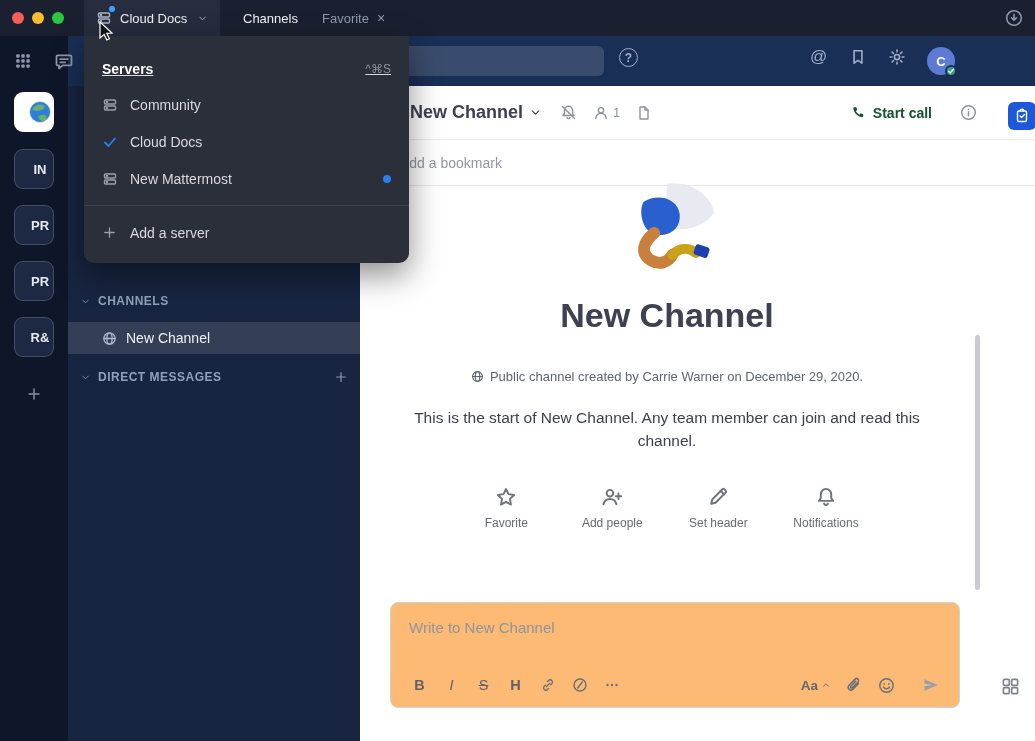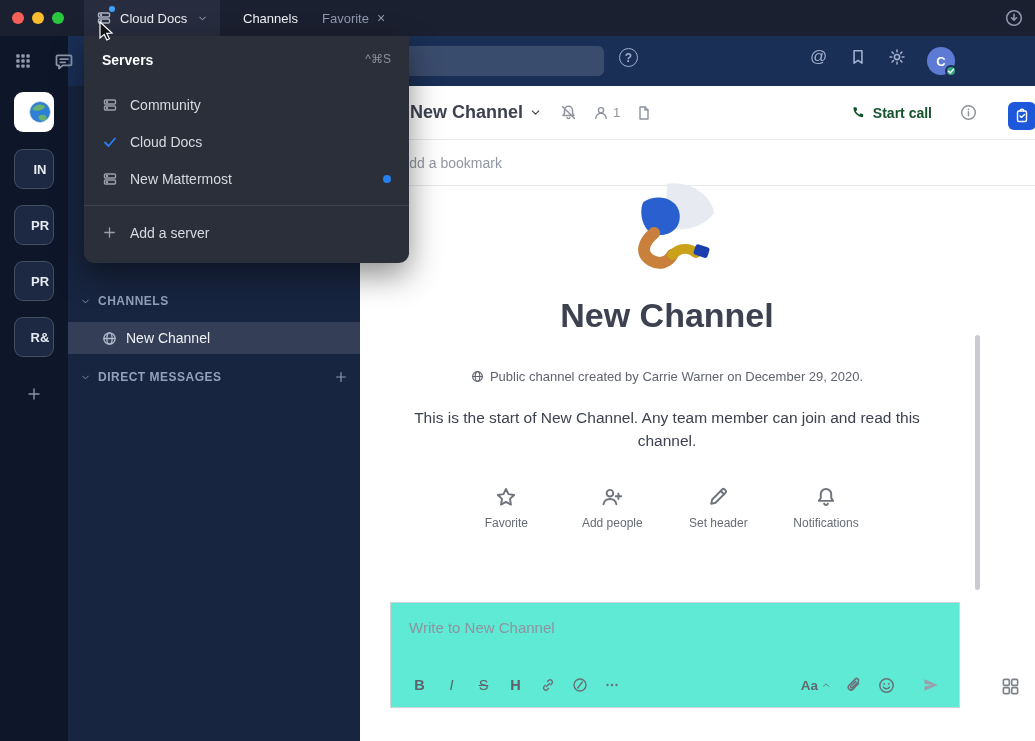--- a/index.html
+++ b/index.html
@@ -93,21 +93,21 @@
   .intro-actions { position:absolute; left:0; top:400px; width:614px; display:flex;
     justify-content:center; gap:44px; }
   .intro-action { display:flex; flex-direction:column; align-items:center; gap:8px;
     color:#666b75; font-size:12px; min-width:62px; }
   .intro-action .aic { color:#6e737d; }
 
   .scrollbar { position:absolute; left:615px; top:249px; width:5px; height:255px;
     background:#c9cbd1; border-radius:3px; }
 
   .composer { position:absolute; left:30px; top:516px; width:570px; height:106px;
-    border:1px solid #d0d3d9; border-radius:0; background:#5eead4; }
+    border:1px solid #d0d3d9; border-radius:8px; background:#fdba74; }
   .composer-input { display:block; width:530px; border:none; outline:none; background:transparent;
     padding:16px 18px 6px 18px; font-family:inherit; font-size:15px; color:#3d4150; }
   .composer-input::placeholder { color:#8f949e; }
   .composer-toolbar { position:absolute; left:0; bottom:0; width:100%; height:44px;
     display:flex; align-items:center; padding:0 14px; gap:3px; }
   .fmt { width:29px; height:28px; border:none; background:transparent; border-radius:4px;
     display:flex; align-items:center; justify-content:center; color:#5d626b; font-size:14.5px;
     font-family:inherit; }
   .fmt-b { font-weight:bold; }
   .fmt-i { font-style:italic; }
@@ -119,21 +119,21 @@
   .fmt-send { color:#9aa0ab; margin-left:12px; }
 
   .playbooks-btn { position:absolute; left:648px; top:16px; width:28px; height:28px;
     background:#1c58d9; border-radius:6px; color:#fff; display:flex; align-items:center; justify-content:center; }
   .apps-btn { position:absolute; left:641px; top:591px; color:#7c828c; background:transparent; border:none; }
 
   
   .menu { position:absolute; left:84px; top:36px; width:325px; background:#2b2f3a;
     border-radius:0 0 10px 10px; box-shadow:0 12px 32px rgba(0,0,0,0.45);
     padding:16px 0 12px 0; z-index:50; color:#d7dae0; }
-  .menu-head { height:34px; display:flex; align-items:flex-start; justify-content:space-between; padding:0 18px; }
+  .menu-head { height:34px; display:flex; align-items:center; justify-content:space-between; padding:0 18px;text-decoration:underline; }
   .menu-title { font-size:14px; font-weight:bold; color:#ffffff; }
   .menu-shortcut { font-size:12px; color:#8b8f99; }
   .menu-item { height:37px; display:flex; align-items:center; gap:12px; padding:0 18px; font-size:14px; }
   .menu-item .lead { width:16px; color:#9aa0ab; }
   .menu-item .lead.check { color:#2680f0; }
   .unread-dot { margin-left:auto; width:8px; height:8px; border-radius:50%; background:#2680f0; }
   .menu-divider { height:1px; background:#3d4250; margin:8px 0; }
 
   .cursor { position:absolute; left:99px; top:21px; z-index:100; }
 </style>

